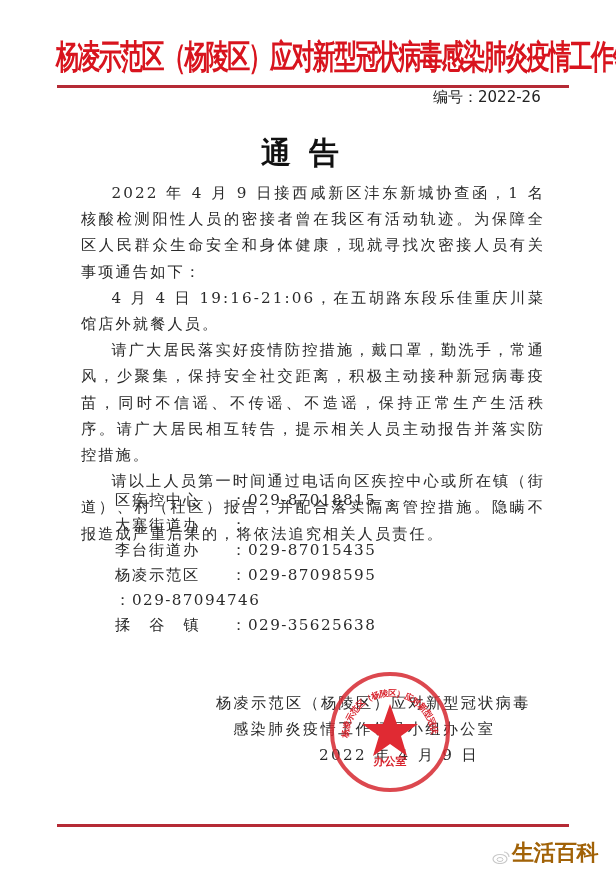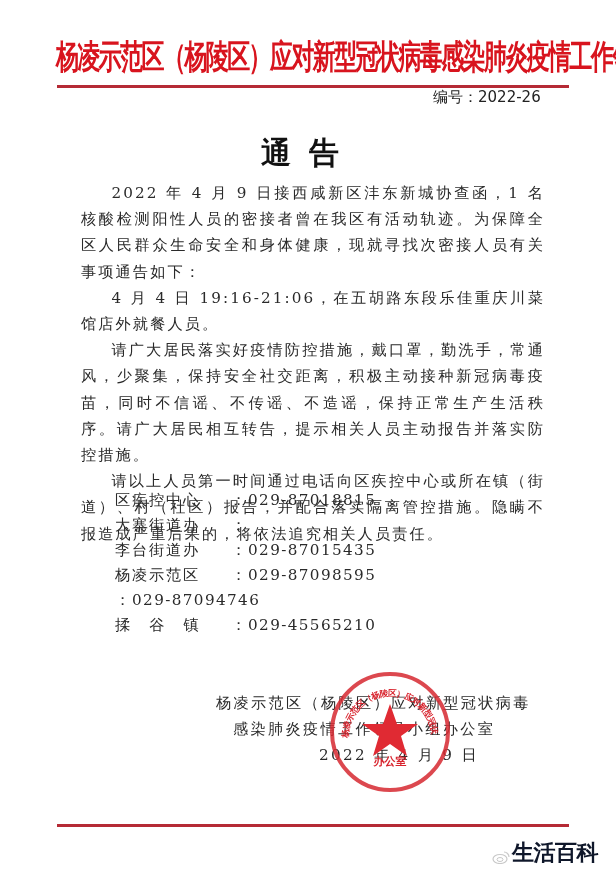--- a/index.html
+++ b/index.html
@@ -43,21 +43,21 @@
     border: 4px solid rgba(214, 40, 48, 0.85); border-radius: 50%;
     box-sizing: border-box;
   }
   .seal svg { position: absolute; left: 0; top: 0; }
   .seal-bottom {
     position: absolute; left: 0; width: 112px; top: 78px; text-align: center;
     font-size: 11px; color: #d8232d; font-weight: bold;
   }
   .watermark {
     position: absolute; left: 512px; top: 838px; font-size: 22px; font-weight: bold;
-    color: #0f172a; font-family: "DejaVu Sans", "Liberation Sans", sans-serif; letter-spacing: -0.5px;
+    color: #a16207; font-family: "DejaVu Sans", "Liberation Sans", sans-serif; letter-spacing: -0.5px;
   }
   .weibo-icon { position: absolute; left: 492px; top: 850px; width: 18px; height: 14px; }
 </style>
 </head>
 <body>
 
 <div class="header-title">杨凌示范区（杨陵区）应对新型冠状病毒感染肺炎疫情工作领导小组办公室</div>
 <div class="rule top"></div>
 <div class="doc-number">编号：2022-26</div>
 
@@ -90,21 +90,21 @@
       <span>：</span>
       <span class="contact-phone">029-87098595</span>
   </div>
   <div class="contact-row">
       <span>：</span>
       <span class="contact-phone">029-87094746</span>
   </div>
   <div class="contact-row">
     <span class="contact-name spread">揉谷镇</span>
       <span>：</span>
-      <span class="contact-phone">029-45565210</span>
+      <span class="contact-phone">029-35625638</span>
   </div>
 </div>
 
 <div class="signature">
   <div class="line1">杨凌示范区（杨陵区）应对新型冠状病毒</div>
   <div class="line2">感染肺炎疫情工作领导小组办公室</div>
   <div class="line3">2022 年 4 月 9 日</div>
 </div>
 
 <div class="seal">

